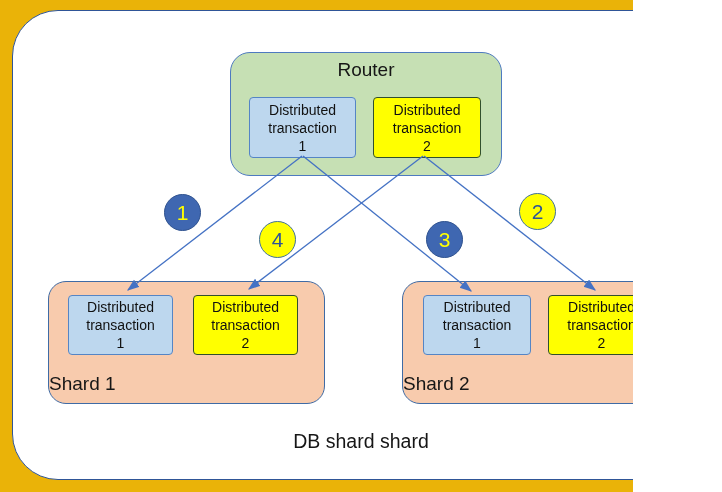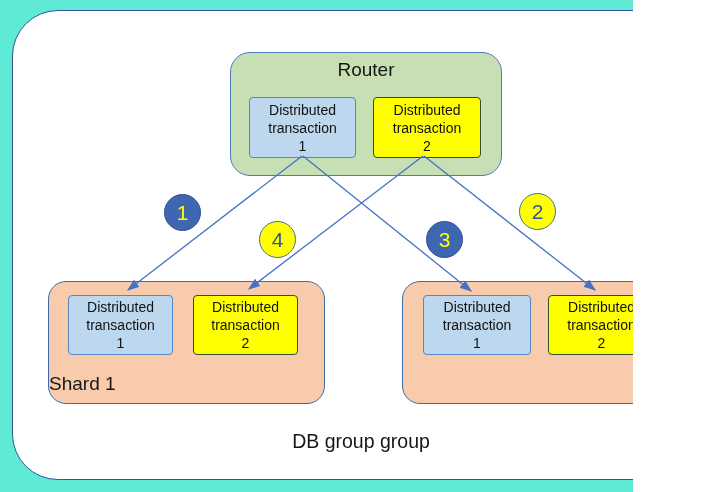--- a/index.html
+++ b/index.html
@@ -1,17 +1,17 @@
 <!DOCTYPE html>
 <html><head>
 <meta charset="utf-8">
 <style>
   html,body { margin:0; padding:0; background:#ffffff; }
   .canvas {
-    position:relative; width:633px; height:492px; background:#5eead4;
+    position:relative; width:633px; height:492px; background:#eab308;
     font-family:"Liberation Sans", sans-serif; overflow:hidden;
   }
   .outer-container {
     position:absolute; left:12px; top:10px; width:696px; height:468px;
     border:1.6px solid #2F5597; border-radius:46px; background:#ffffff;
   }
   .outer-label {
     position:absolute; left:0; top:430px; width:722px; text-align:center;
     font-size:19.5px; color:#161616;
   }
@@ -98,34 +98,35 @@
     <div class="txn blue s2-t1">
       <span>Distributed</span>
       <span>transaction</span>
       <span>1</span>
     </div>
     <div class="txn yellow s2-t2">
       <span>Distributed</span>
       <span>transaction</span>
       <span>2</span>
     </div>
+    <div class="shard-label">Shard 2</div>
   </div>
 
   <svg class="arrow-layer" viewBox="0 0 722 492" xmlns="http://www.w3.org/2000/svg">
     <defs>
       <marker id="arrowhead" markerWidth="10" markerHeight="8" refX="8.5" refY="3.5" orient="auto">
         <path d="M0,0 L9.5,3.5 L0,7 Z" fill="#4472C4"></path>
       </marker>
     </defs>
     <line x1="302" y1="156" x2="128" y2="290" stroke="#4472C4" stroke-width="1.3" marker-end="url(#arrowhead)"></line>
     <line x1="303" y1="156" x2="471" y2="291" stroke="#4472C4" stroke-width="1.3" marker-end="url(#arrowhead)"></line>
     <line x1="423" y1="156" x2="249" y2="289" stroke="#4472C4" stroke-width="1.3" marker-end="url(#arrowhead)"></line>
     <line x1="424" y1="156" x2="595" y2="290" stroke="#4472C4" stroke-width="1.3" marker-end="url(#arrowhead)"></line>
   </svg>
 
   <div class="badge blue badge-1">1</div>
   <div class="badge yellow badge-2">2</div>
   <div class="badge blue badge-3">3</div>
   <div class="badge yellow badge-4">4</div>
 
-  <div class="outer-label">DB group group</div>
+  <div class="outer-label">DB shard shard</div>
 
 </div>
 
 </body></html>

